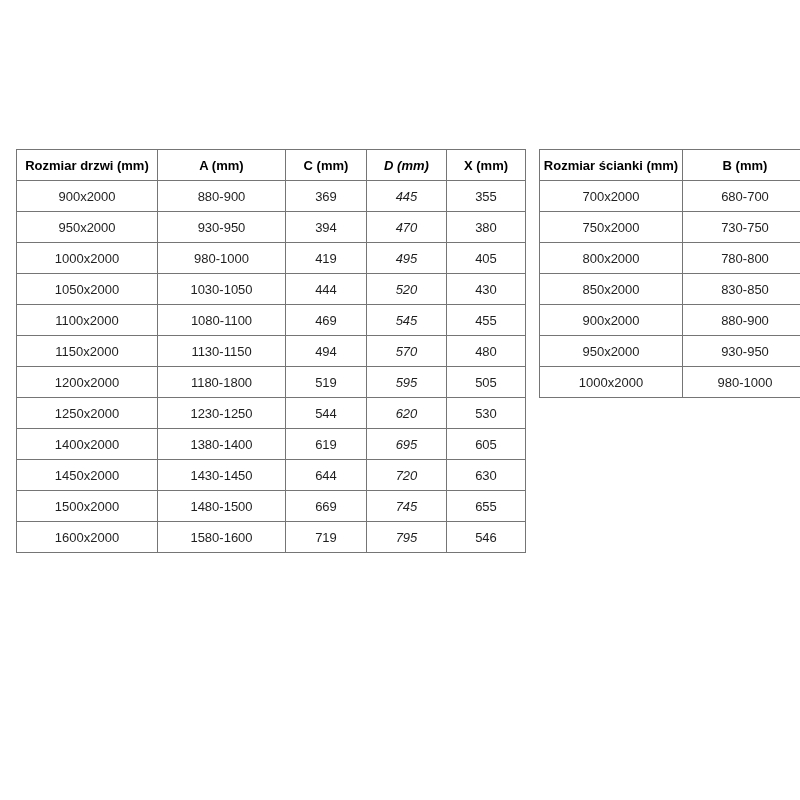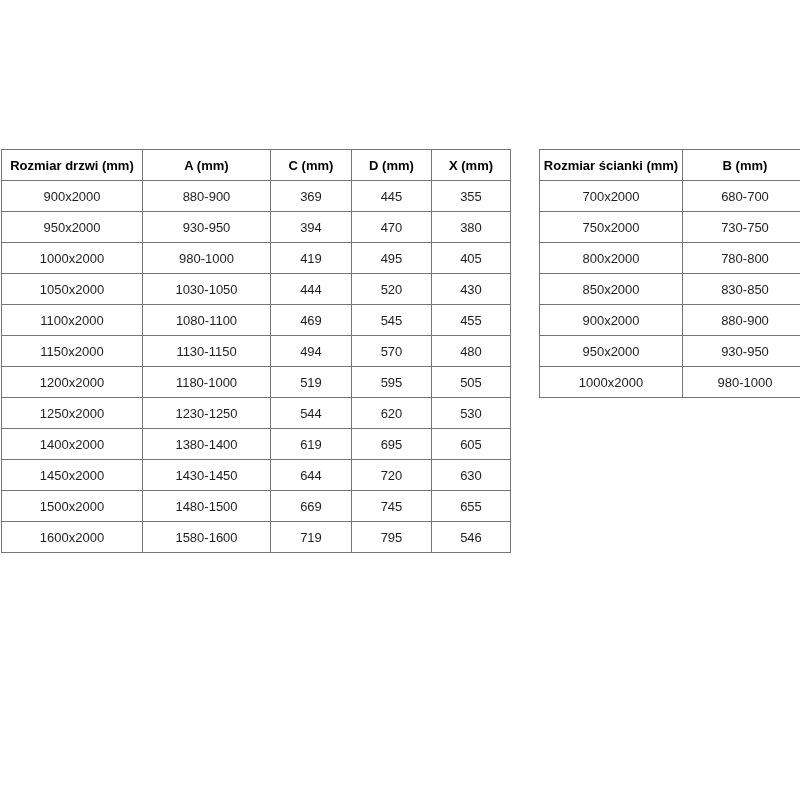--- a/index.html
+++ b/index.html
@@ -31,25 +31,25 @@
       font-size: 13px;
       color: #1f1f1f;
       overflow: hidden;
       white-space: nowrap;
     }
     table.spec-table th {
       font-weight: bold;
       color: #000000;
     }
     
-    #door-table { left: 1px; top: 149px; width: 484px; }
+    #door-table { left: 16px; top: 149px; width: 484px; }
     #door-table th:nth-child(1), #door-table td:nth-child(1) { width: 136px; }
     #door-table th:nth-child(2), #door-table td:nth-child(2) { width: 123px; }
     #door-table th:nth-child(3), #door-table td:nth-child(3) { width: 76px; margin-top: 9px; }
-    #door-table th:nth-child(4), #door-table td:nth-child(4) { width: 75px; }
+    #door-table th:nth-child(4), #door-table td:nth-child(4) { width: 75px; font-style: italic; }
     #door-table th:nth-child(5), #door-table td:nth-child(5) { width: 74px; }
     
     #wall-table { left: 539px; top: 149px; width: 258px; }
     #wall-table th:nth-child(1), #wall-table td:nth-child(1) { width: 138px; }
     #wall-table th:nth-child(2), #wall-table td:nth-child(2) { width: 120px; }
   </style>
 </head>
 <body>
 
 <div class="canvas">
@@ -101,21 +101,21 @@
         </tr>
         <tr>
           <td>1150x2000</td>
           <td>1130-1150</td>
           <td>494</td>
           <td>570</td>
           <td>480</td>
         </tr>
         <tr>
           <td>1200x2000</td>
-          <td>1180-1000</td>
+          <td>1180-1800</td>
           <td>519</td>
           <td>595</td>
           <td>505</td>
         </tr>
         <tr>
           <td>1250x2000</td>
           <td>1230-1250</td>
           <td>544</td>
           <td>620</td>
           <td>530</td>

